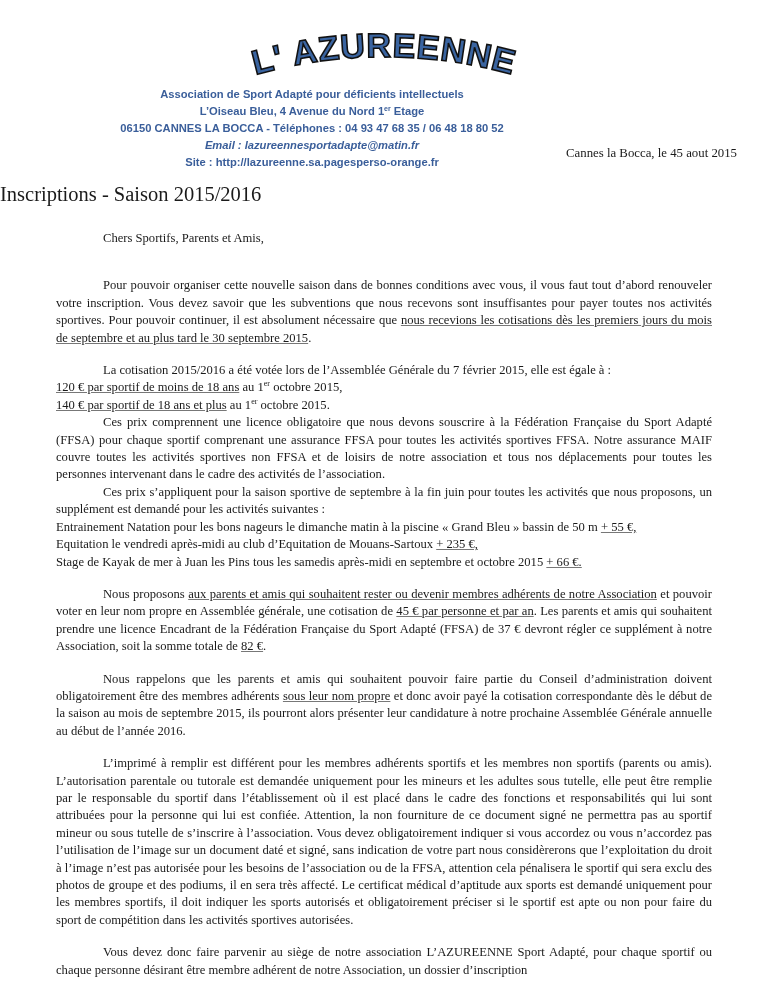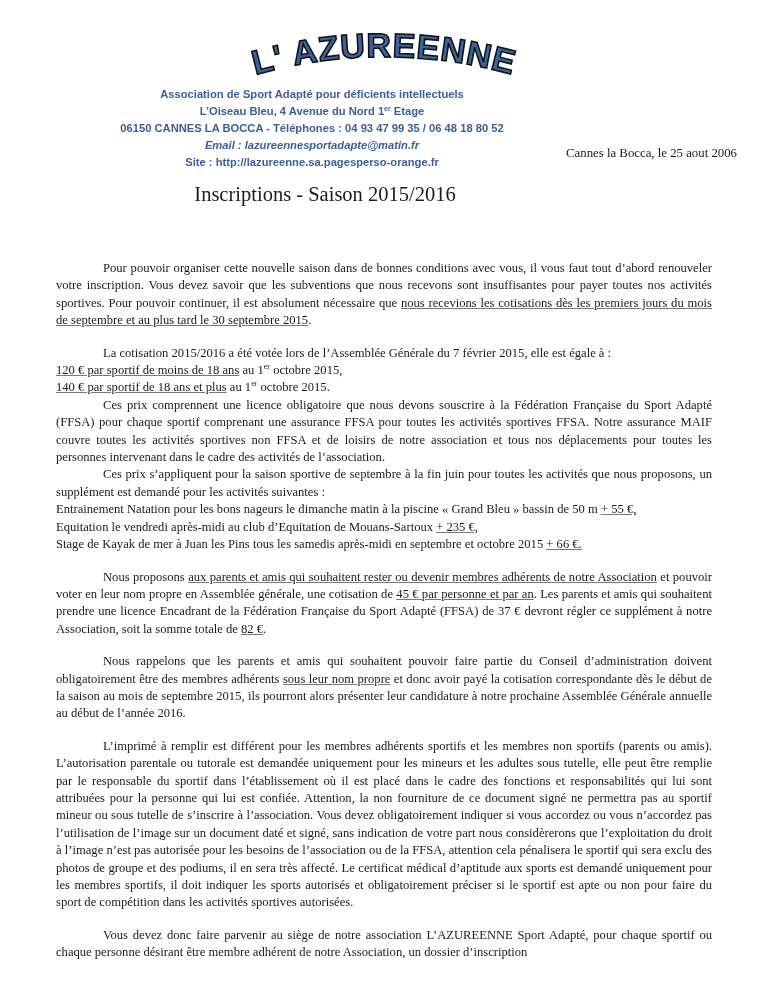--- a/index.html
+++ b/index.html
@@ -8,21 +8,21 @@
   .logo { position:absolute; left:0; width:768px; top:30px; height:50px; }
   .logo svg { display:block; margin:0 auto; }
   .hdr { position:absolute; left:0; width:624px; text-align:center;
          font-family:"Liberation Sans", sans-serif; font-weight:bold; color:#3a5e9a;
          font-size:11.2px; line-height:17px; }
   .hdr .l { white-space:nowrap; }
   .hdr .em { font-style:italic; }
   .hdr a { color:#3a5e9a; }
   .hdr sup { font-size:7px; vertical-align:4px; line-height:0; }
   .date { position:absolute; right:31px; top:146px; font-size:12.8px; }
-  .title { position:absolute; left:0; width:650px; top:183px; text-align:center;
+  .title { position:absolute; left:0; width:650px; top:183px; text-align:left;
            font-size:20.5px; }
   .body { position:absolute; left:56px; width:656px; top:230px; font-size:12.6px;
           line-height:17.4px; text-align:justify; }
   .body p { margin:0; }
   .body .gap { height:15px; }
   .ind { text-indent:47px; }
   .u { text-decoration:underline; text-decoration-color:#777; }
   sup { font-size:8px; vertical-align:5px; line-height:0; }
 </style>
 </head>
@@ -35,30 +35,31 @@
       </defs>
     <text font-family="Liberation Sans, sans-serif" font-weight="bold" font-size="34" letter-spacing="1" fill="#3a64a0" stroke="#111" stroke-width="1.6" text-anchor="middle">
       <textPath href="#arc" startOffset="50%">L' AZUREENNE</textPath>
     </text>
   </svg>
 </div>
 
 <div class="hdr" style="top:86px;">
   <div class="l">Association de Sport Adapté pour déficients intellectuels</div>
   <div class="l"><span>L’Oiseau Bleu, 4 Avenue du Nord  1</span><sup>er</sup><span> Etage</span></div>
-  <div class="l">06150 CANNES LA BOCCA - Téléphones : 04 93 47 99 35 / 06 48 18 80 52</div>
+  <div class="l">06150 CANNES LA BOCCA - Téléphones : 04 93 47 68 35 / 06 48 18 80 52</div>
   <div class="l em"><span>Email : </span><span>lazureennesportadapte@matin.fr</span></div>
   <div class="l"><span>Site : </span><a>http://lazureenne.sa.pagesperso-orange.fr</a></div>
 </div>
 
-<div class="date">Cannes la Bocca, le 25 aout 2006</div>
+<div class="date">Cannes la Bocca, le 45 aout 2015</div>
 
 <div class="title">Inscriptions - Saison 2015/2016</div>
 
 <div class="body">
+  <p class="ind">Chers Sportifs, Parents et Amis,</p>
   <div class="gap"></div>
   <div class="gap"></div>
   <p class="ind"><span>Pour pouvoir organiser cette nouvelle saison dans de bonnes conditions avec vous, il vous faut tout d’abord renouveler votre inscription. Vous devez savoir que les subventions que nous recevons sont insuffisantes pour payer toutes nos activités sportives. Pour pouvoir continuer, il est absolument nécessaire que </span><span class="u">nous recevions les cotisations dès les premiers jours du mois de septembre et au plus tard le 30 septembre 2015</span><span>.</span></p>
   <div class="gap"></div>
   <p class="ind">La cotisation 2015/2016 a été votée lors de l’Assemblée Générale du 7 février 2015, elle est égale à :</p>
   <p><span class="u">120 € par sportif de moins de 18 ans</span><span> au 1</span><sup>er</sup><span> octobre 2015,</span></p>
   <p><span class="u">140 € par sportif de 18 ans et plus</span><span> au 1</span><sup>er</sup><span> octobre 2015.</span></p>
   <p class="ind">Ces prix comprennent une licence obligatoire que nous devons souscrire à la Fédération Française du Sport Adapté (FFSA) pour chaque sportif comprenant une assurance FFSA pour toutes les activités sportives FFSA. Notre assurance MAIF couvre toutes les activités sportives non FFSA et de loisirs de notre association et tous nos déplacements pour toutes les personnes intervenant dans le cadre des activités de l’association.</p>
   <p class="ind">Ces prix s’appliquent pour la saison sportive de septembre à la fin juin pour toutes les activités que nous proposons, un supplément est demandé pour les activités suivantes :</p>
   <p><span>Entrainement Natation pour les bons nageurs le dimanche matin à la piscine « Grand Bleu » bassin de 50 m </span><span class="u">+ 55 €,</span></p>

